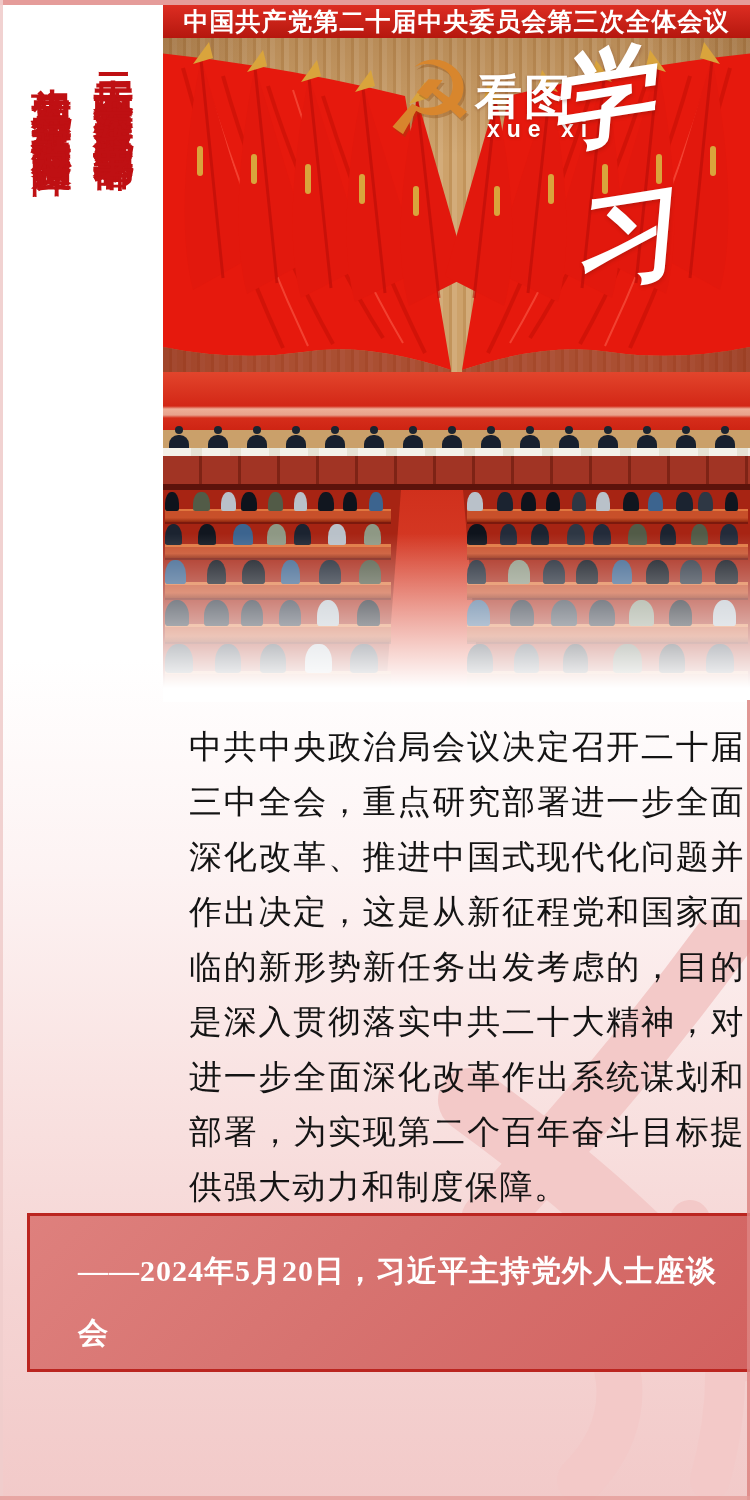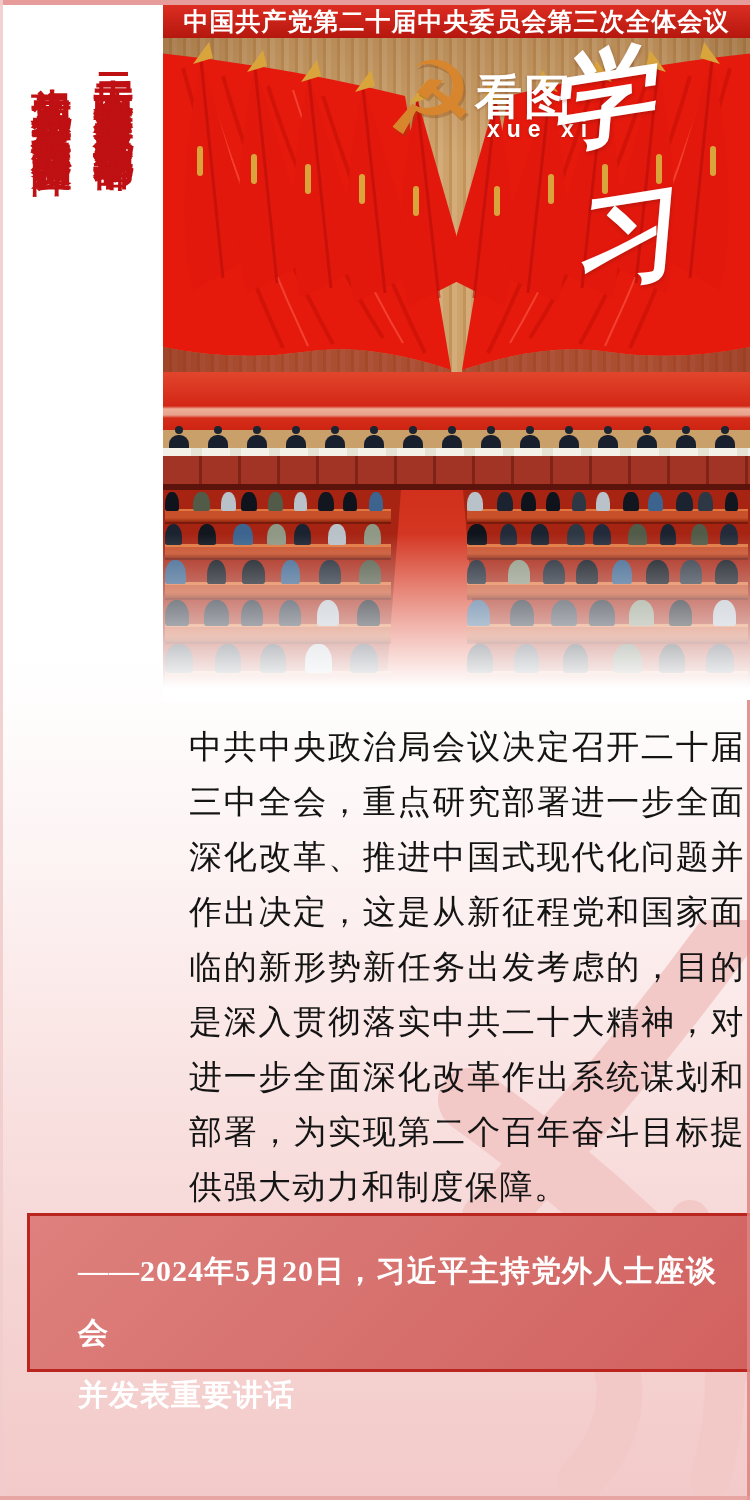--- a/index.html
+++ b/index.html
@@ -313,21 +313,20 @@
   </div>
 
   <div class="vcol vcol1">二十届三中全会对进一步全面深化改革作出系统谋划和部署</div>
   <div class="vcol vcol2">为实现第二个百年奋斗目标提供强大动力和制度保障</div>
 
   <div class="body-text">中共中央政治局会议决定召开二十届三中全会，重点研究部署进一步全面深化改革、推进中国式现代化问题并作出决定，这是从新征程党和国家面临的新形势新任务出发考虑的，目的是深入贯彻落实中共二十大精神，对进一步全面深化改革作出系统谋划和部署，为实现第二个百年奋斗目标提供强大动力和制度保障。</div>
 
   <div class="quote-box">
     <div class="quote-inner">
       <div>——2024年5月20日，习近平主持党外人士座谈会</div>
-      <div>并发表重要讲话</div>
     </div>
   </div>
 
 
   <div class="frame-top"></div>
   <div class="frame-left"></div>
   <div class="frame-right"></div>
   <div class="frame-bottom"></div>
 </div>
 

